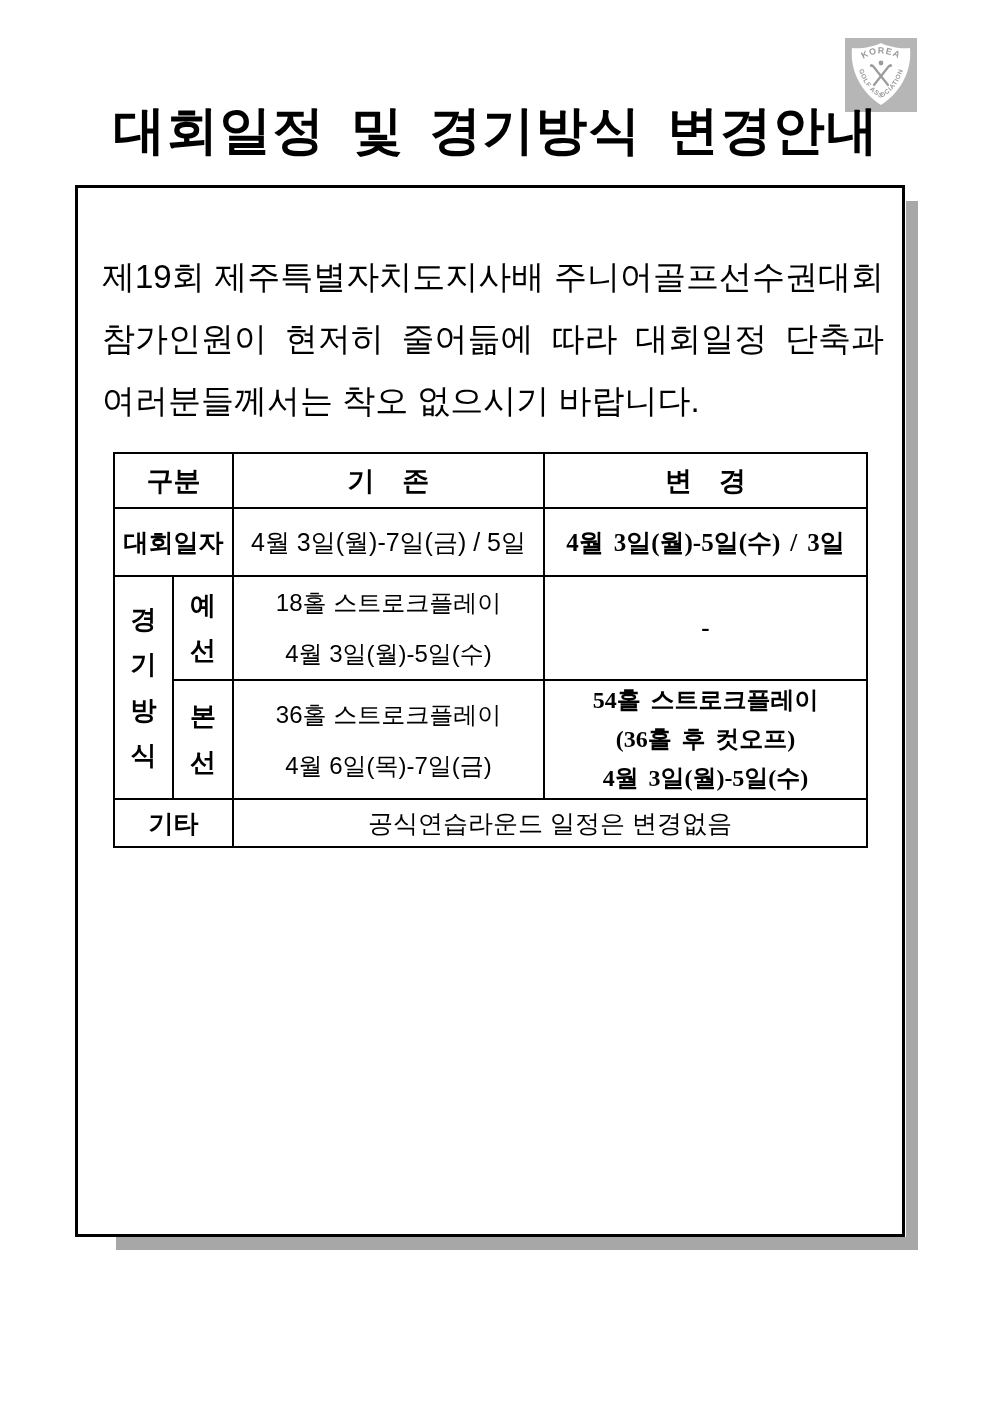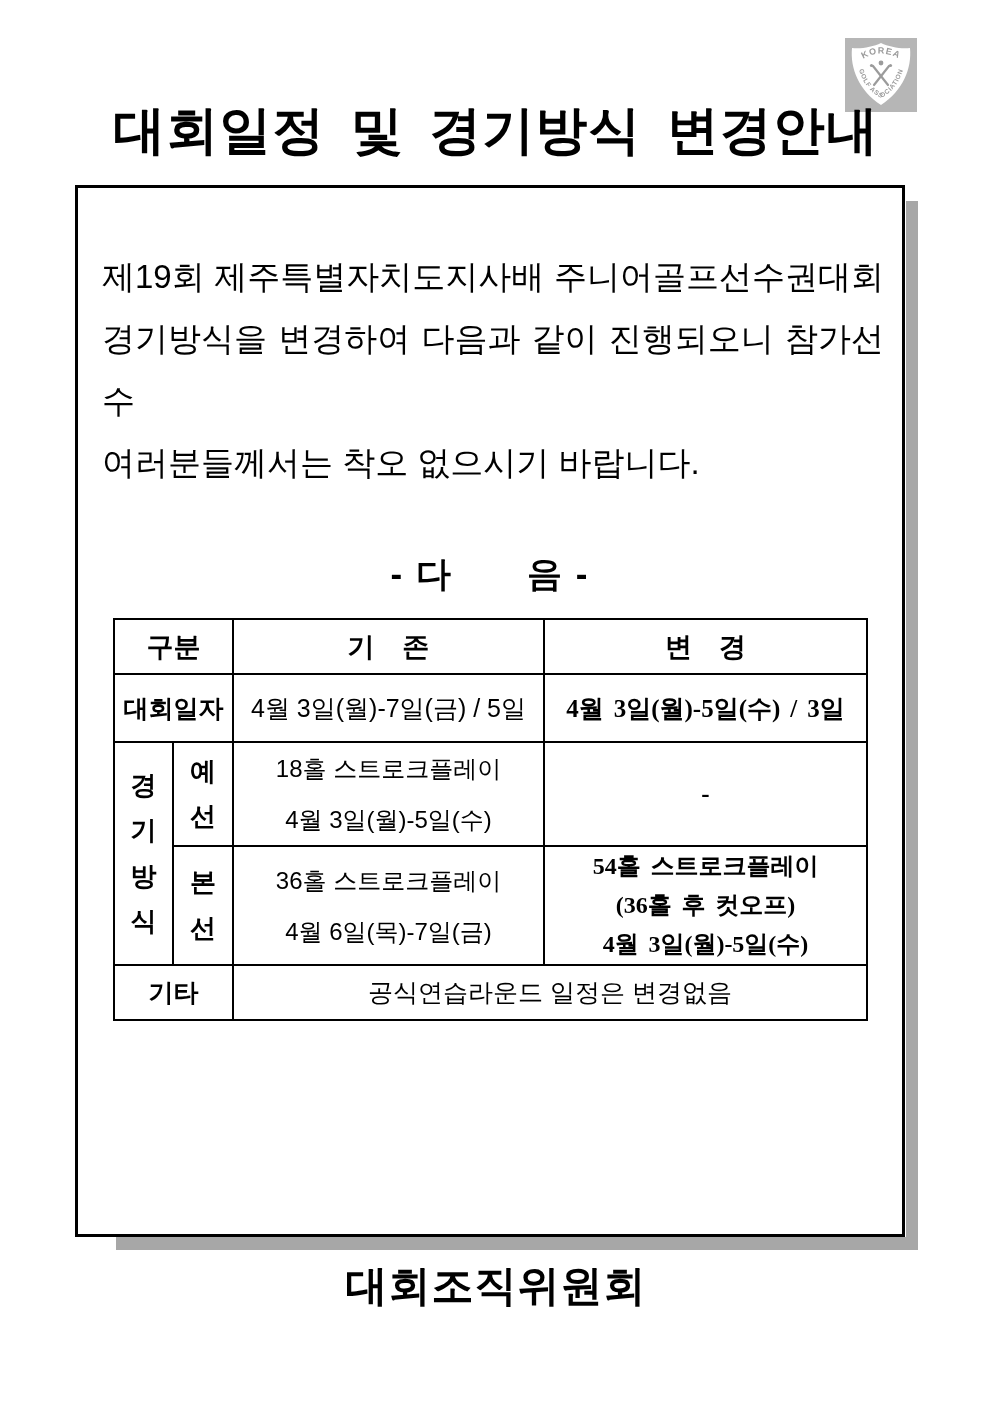--- a/index.html
+++ b/index.html
@@ -77,21 +77,21 @@
     table-layout: fixed;
   }
   .info-table col.c1a { width: 59px; }
   .info-table col.c1b { width: 60px; }
   .info-table col.c2  { width: 311px; }
   .info-table col.c3  { width: 323px; }
   .info-table tr:nth-child(1) { height: 55px; }
   .info-table tr:nth-child(2) { height: 68px; }
   .info-table tr:nth-child(3) { height: 100px; }
   .info-table tr:nth-child(4) { height: 118px; }
-  .info-table tr:nth-child(5) { height: 55px; }
+  .info-table tr:nth-child(5) { height: 48px; }
   .info-table th, .info-table td {
     border: 2px solid #000;
     text-align: center;
     vertical-align: middle;
     font-size: 25px;
     padding: 0;
   }
   .info-table th { font-weight: bold; font-size: 27px; }
   .hdr-sp { word-spacing: 0.75em; }
   .cell-label { font-weight: bold; font-size: 26px; }
@@ -153,25 +153,24 @@
 
   <h1 class="title">대회일정 및 경기방식 변경안내</h1>
 
   <div class="shadow-right"></div>
   <div class="shadow-bottom"></div>
 
   <div class="main-box">
 
     <div class="body-text">
       <div class="body-line justify">제19회 제주특별자치도지사배 주니어골프선수권대회</div>
-      <div class="body-line justify">경기방식을 변경하여 다음과 같이 진행되오니 참가선수</div>
+      <div class="body-line justify">참가인원이 현저히 줄어듦에 따라 대회일정 단축과</div>
       <div class="body-line">여러분들께서는 착오 없으시기 바랍니다.</div>
     </div>
 
-    <div class="section-heading">- 다　　음 -</div>
 
     <table class="info-table">
       <colgroup>
         <col class="c1a">
           <col class="c1b">
           <col class="c2">
           <col class="c3">
       </colgroup>
       <tbody>
           <tr>
@@ -213,15 +212,14 @@
       </tr>
       <tr>
         <td colspan="2" class="cell-label">기타</td>
         <td colspan="2" class="cell-normal">공식연습라운드 일정은 변경없음</td>
       </tr>
     </tbody>
       </table>
 
   </div>
 
-  <div class="footer">대회조직위원회</div>
 
 </div>
 
 </body></html>

